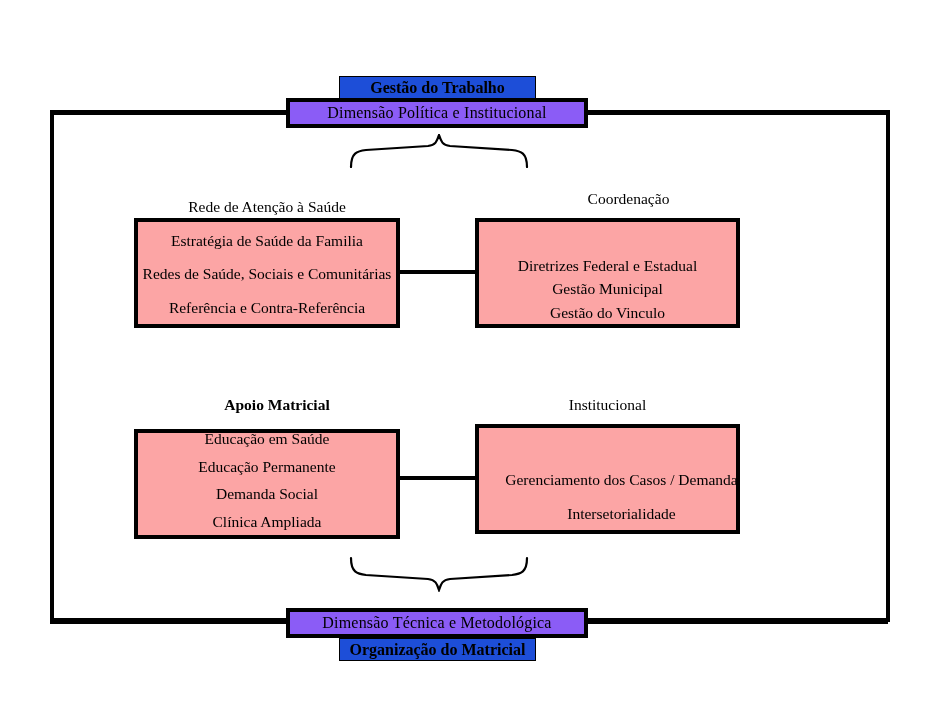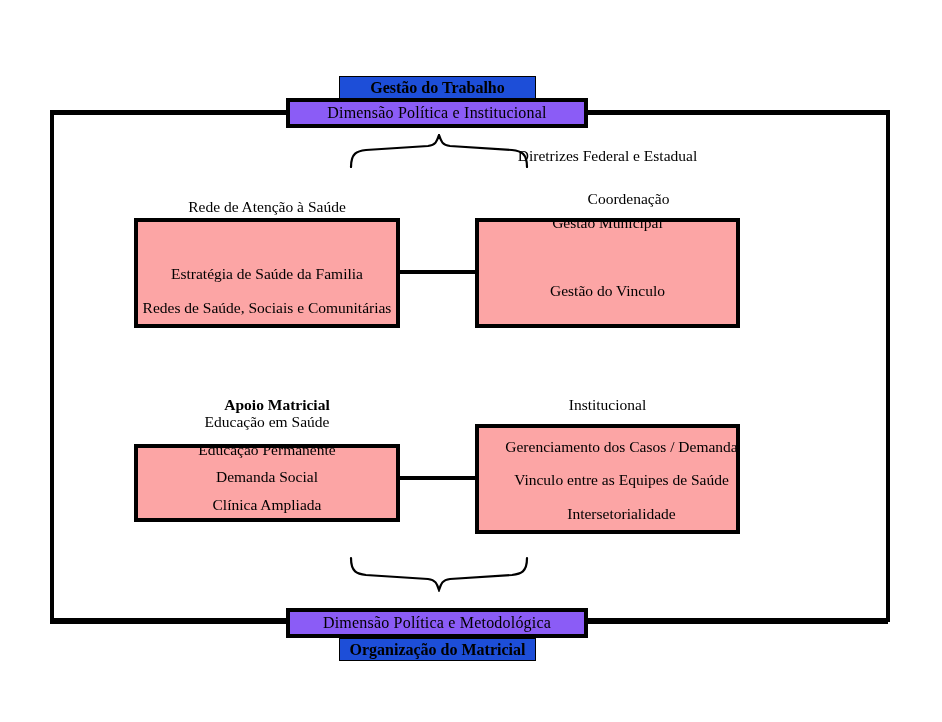--- a/index.html
+++ b/index.html
@@ -119,25 +119,25 @@
   .box-title {
     position: absolute;
     font-size: 15.5px;
     white-space: nowrap;
     text-align: center;
     z-index: 4;
   }
 
   #box-rede      { left: 134px; top: 218px; width: 266px; height: 110px; }
   #box-coord     { left: 475px; top: 218px; width: 265px; height: 110px; }
-  #box-apoio     { left: 134px; top: 444px; width: 266px; height: 78px; }
+  #box-apoio     { left: 134px; top: 429px; width: 266px; height: 110px; }
   #box-gerenc    { left: 475px; top: 424px; width: 265px; height: 110px; padding-left: 28px; }
 
   #box-rede .line   { margin: 9px 0; }
-  #box-coord .line  { margin: 26px 0; }
+  #box-coord .line  { margin: 4px 0; }
   #box-apoio .line  { margin: 6px 0; }
   #box-gerenc .line { margin: 9px 0; }
 
   #title-rede    { left: 134px; top: 198px; width: 266px; }
   #title-coord   { left: 496px; top: 190px; width: 265px; }
   #title-apoio   { left: 144px; top: 396px; width: 266px; font-weight: bold; }
   #title-gerenc  { left: 475px; top: 396px; width: 265px; }
 
   
   .connector-h {
@@ -190,20 +190,21 @@
   <div class="box-title" id="title-rede">
     <span>Rede de Atenção à Saúde</span>
   </div>
   <div class="box-title" id="title-coord">
     <span>Coordenação</span>
   </div>
 
   <div class="content-box" id="box-rede">
     <div class="line">Estratégia de Saúde da Familia</div>
     <div class="line">Redes de Saúde, Sociais e Comunitárias</div>
+    <div class="line">Referência e Contra-Referência</div>
   </div>
 
   <div class="connector-h" id="conn-row1"></div>
 
   <div class="content-box" id="box-coord">
     <div class="line">Diretrizes Federal e Estadual</div>
     <div class="line">Gestão Municipal</div>
     <div class="line">Gestão do Vinculo</div>
   </div>
 
@@ -218,29 +219,28 @@
     <div class="line">Educação em Saúde</div>
     <div class="line">Educação Permanente</div>
     <div class="line">Demanda Social</div>
     <div class="line">Clínica Ampliada</div>
   </div>
 
   <div class="connector-h" id="conn-row2"></div>
 
   <div class="content-box" id="box-gerenc">
     <div class="line">Gerenciamento dos Casos / Demanda</div>
-    <div class="line">Vinculo entre as Equipes de Saúde</div>
     <div class="line">Intersetorialidade</div>
   </div>
 
   <svg class="brace" id="brace-bottom" width="182" height="36" viewBox="0 0 182 36">
     <path d="M 3 2 C 3 16 9 18 18 19 L 80 23 C 88 24 89 28 91 34 C 93 28 94 24 102 23 L 164 19 C 173 18 179 16 179 2" fill="none" stroke="#000000" stroke-width="2.2" stroke-linecap="round"></path>
   </svg>
 
   <div class="dimension-box" id="dimension-bottom">
-    <span class="dim-label">Dimensão Política e Metodológica</span>
+    <span class="dim-label">Dimensão Técnica e Metodológica</span>
   </div>
 
   <div class="caption-box" id="caption-bottom">
     <span class="cap-label">Organização do Matricial</span>
   </div>
 
 </div>
 
 </body></html>

